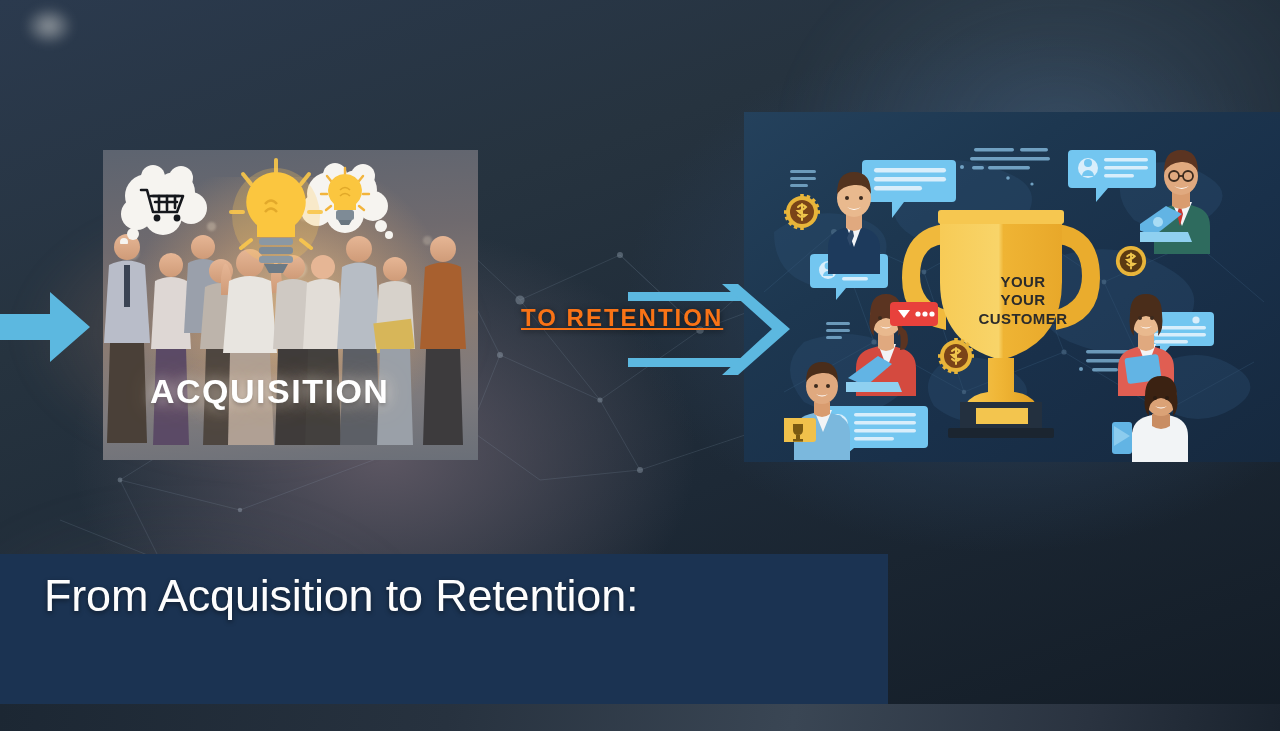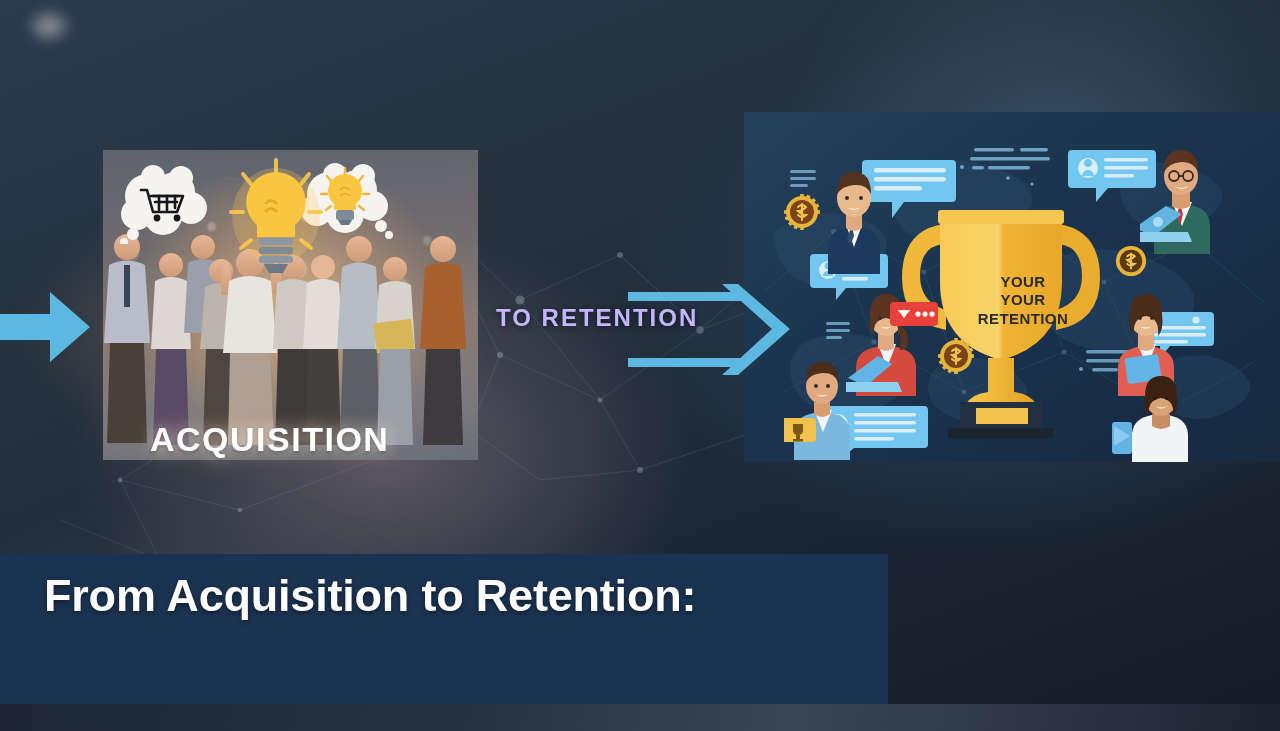--- a/index.html
+++ b/index.html
@@ -66,30 +66,30 @@
   .cloud-svg{ display:block; }
 
   
   .people{ position:absolute; left:0; bottom:0; width:100%; height:235px; }
 
   .acq-label{
     position:absolute; left:150px; top:372px;
     font-size:34px; font-weight:bold; letter-spacing:1.5px; color:#fff;
     text-shadow:0 0 14px rgba(255,255,255,.55), 0 0 28px rgba(255,200,140,.45), 0 2px 4px rgba(0,0,0,.35);
     z-index:7;
-    margin-top:48px;
   }
 
   
   .arrow-left{ position:absolute; left:-4px; top:288px; z-index:6; }
   .arrow-band{ position:absolute; left:460px; top:276px; z-index:6; }
   .retention-label{
-    position:absolute; left:496px; top:304px; z-index:8;
-    font-size:24px; font-weight:bold; letter-spacing:2px; color:#c4b5fd;
+    position:absolute; left:521px; top:304px; z-index:8;
+    font-size:24px; font-weight:bold; letter-spacing:2px; color:#f97316;
     text-shadow:0 1px 6px rgba(0,0,0,.6);
+    text-decoration:underline;
   }
 
   
   .trophy{ position:absolute; left:896px; top:196px; z-index:7; }
   .trophy-text{
     position:absolute; left:963px; top:228px; z-index:9;
     width:120px; text-align:center; color:#2b2b2b;
     font-size:15px; font-weight:bold; line-height:1.22; letter-spacing:.4px;margin-top:45px;
   }
 
@@ -104,21 +104,21 @@
   .deco-lines{ position:absolute; z-index:8; }
   .red-badge{ position:absolute; z-index:10; }
 
   
   .title-panel{
     position:absolute; left:0; top:554px; width:888px; height:150px;
     background:#1b3352; z-index:20;
   }
   .title-text{
     position:absolute; left:44px; top:566px; z-index:21;
-    color:#fdfdfd; font-size:45px; font-weight:bold; line-height:1.33;
+    color:#fdfdfd; font-size:45px; font-weight:normal; line-height:1.33;
     letter-spacing:-.2px;
     text-shadow:0 2px 5px rgba(0,0,0,.45);
   }
   .title-text span{ display:block; }
   .bottom-bg{
     position:absolute; left:0; top:704px; width:1280px; height:27px; z-index:19;
     background:linear-gradient(100deg,#1c2733 0%, #27323f 35%, #3a4654 62%, #2a3340 85%, #1a232e 100%);
   }
 </style>
 </head>
@@ -624,21 +624,21 @@
 
     <path d="M92 162 h26 v34 q16 2 22 12 h-70 q6-10 22-12 z" fill="url(#stemg)"></path>
 
     <rect x="64" y="206" width="82" height="26" fill="#23303f"></rect>
     <rect x="80" y="212" width="52" height="16" fill="#f3c54e"></rect>
     <rect x="52" y="232" width="106" height="10" rx="2" fill="#1b2530"></rect>
   </svg>
   <div class="trophy-text">
     <div>YOUR</div>
     <div>YOUR</div>
-    <div>RETENTION</div>
+    <div>CUSTOMER</div>
   </div>
 
   <div class="bottom-bg"></div>
   <div class="title-panel"></div>
   <div class="title-text">
     <span>From Acquisition to Retention:</span>
   </div>
 
 </div>
 

